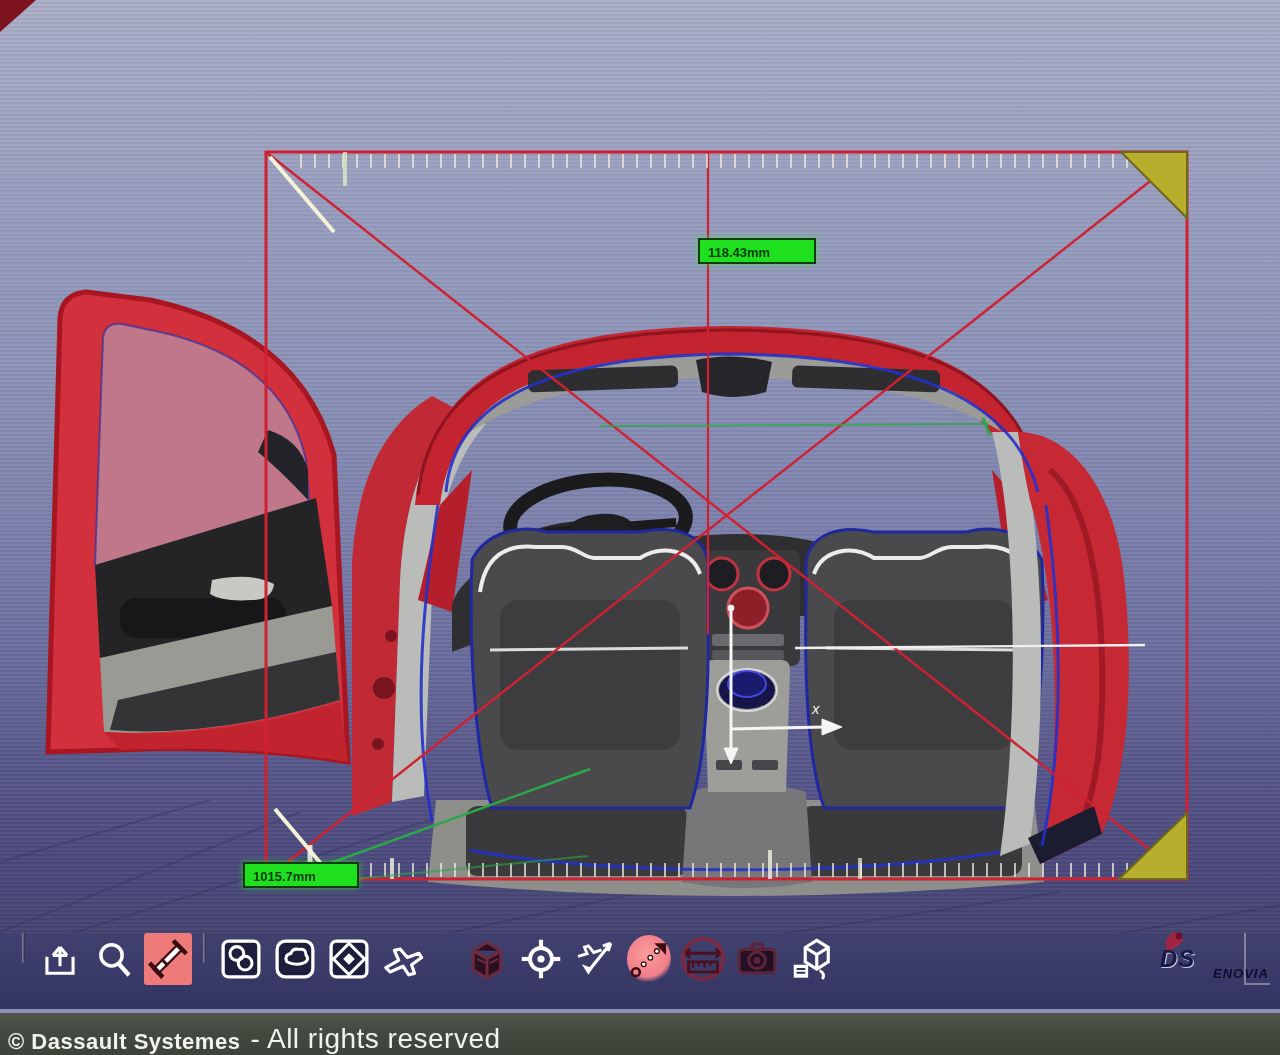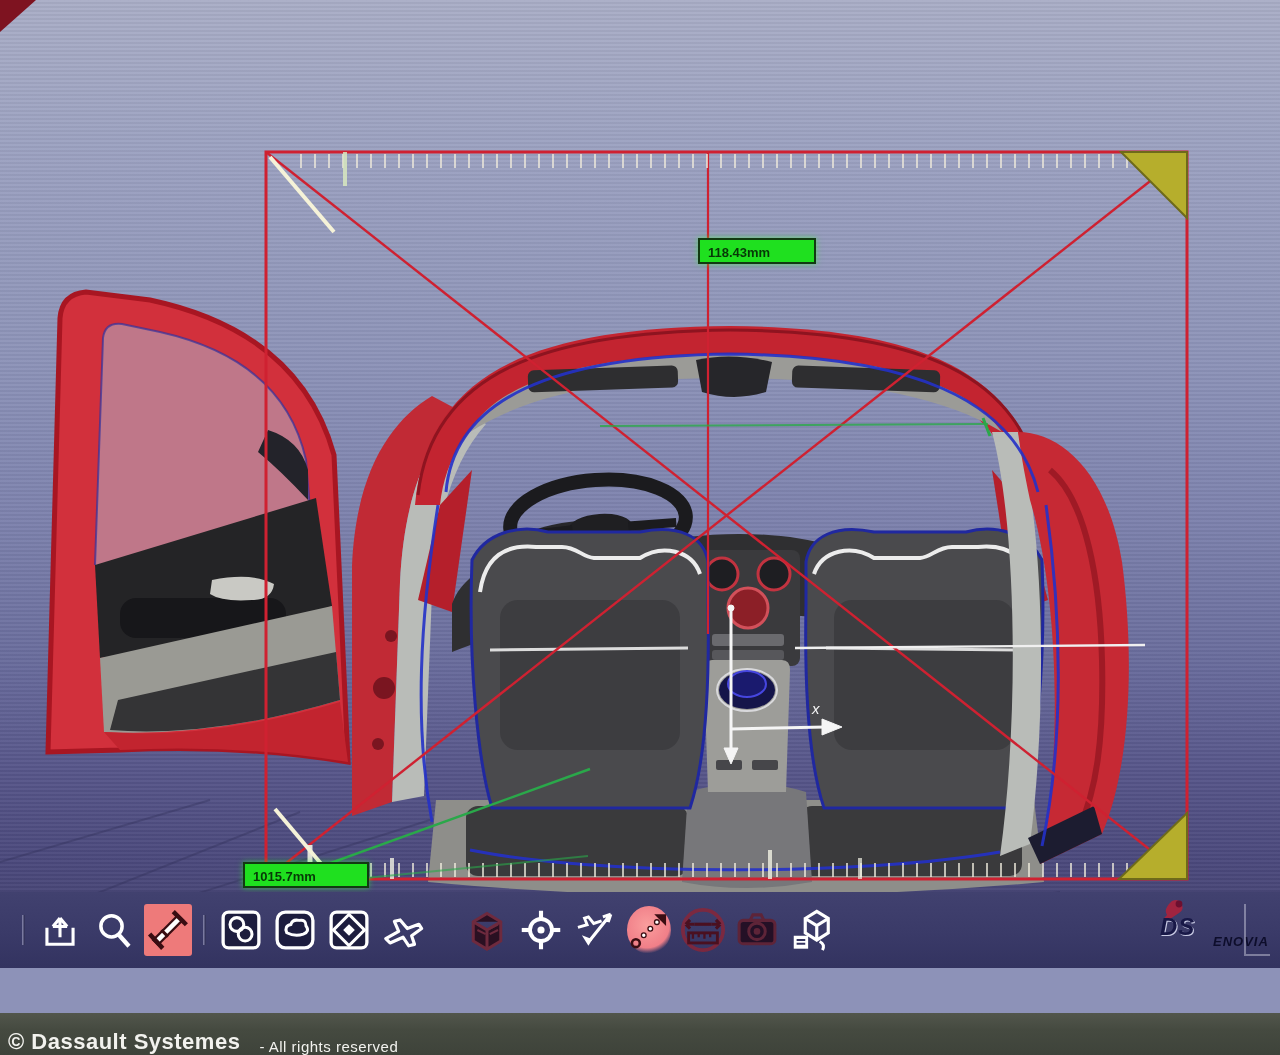--- a/index.html
+++ b/index.html
@@ -15,27 +15,27 @@
   }
   .viewport svg{position:absolute;left:0;top:0;}
 
   .measure-label{
     position:absolute;height:26px;padding:4px 10px 18px 8px;
     background:#1fe01f;border:2px solid #123a12;color:#073807;
     font-size:13px;font-weight:bold;line-height:17px;white-space:nowrap;
     box-shadow:0 0 6px rgba(40,255,40,.55);
   }
   .measure-label.top{left:698px;top:238px;width:118px;}
-  .measure-label.bottom{left:243px;top:862px;width:126px;}
+  .measure-label.bottom{left:243px;top:862px;width:116px;}
 
   
   .toolbar{
-    position:absolute;left:0;top:892px;width:1280px;height:76px;
+    position:absolute;left:0;top:933px;width:1280px;height:76px;
     background:linear-gradient(180deg,#41416f 0%,#3a3a68 55%,#333360 100%);
-    display:flex;align-items:center;padding-left:14px;
+    display:flex;align-items:flex-start;padding-left:14px;
   }
   .tb-sep{width:3px;height:30px;margin:0 8px;
     background:linear-gradient(90deg,#8b8bb0,#23234a);}
   .tb-btn{width:48px;height:52px;display:flex;align-items:center;justify-content:center;
     margin:0 3px;position:relative;cursor:pointer;border-radius:3px;}
   .tb-btn.active-square{background:#ee7a7a;}
   .tb-btn.active-circle::before{content:"";position:absolute;inset:2px;border-radius:50%;
     background:radial-gradient(circle at 45% 40%, #fa9d9d 0%, #f07f88 60%, rgba(240,127,136,0) 75%);}
   .tb-btn svg{position:relative;}
   .tb-spacer{flex:1;}
@@ -49,21 +49,21 @@
   .axis-ghost{position:relative;width:26px;height:52px;margin-right:10px;opacity:.4;
     border-left:2px solid #e8e8f4;border-bottom:2px solid #e8e8f4;}
 
   
   .statusbar{
     position:absolute;left:0;top:1013px;width:1280px;height:42px;
     background:linear-gradient(180deg,#52564c 0%,#454a40 40%,#3e433a 100%);
     display:flex;align-items:flex-end;padding-left:8px;color:#f2f2ee;
   }
   .statusbar .strong{font-size:22px;font-weight:bold;letter-spacing:.5px;}
-  .statusbar .normal{font-size:15px;font-weight:normal;margin-left:19px;letter-spacing:.5px;}
+  .statusbar .normal{font-size:28px;font-weight:normal;margin-left:10px;letter-spacing:.5px;}
 </style>
 </head>
 <body>
 
 <div class="screen">
 
   <div class="viewport">
     <svg width="1280" height="937" viewBox="0 0 1280 937">
 
       <g stroke="#2e2d56" stroke-width="2" opacity="0.35">

